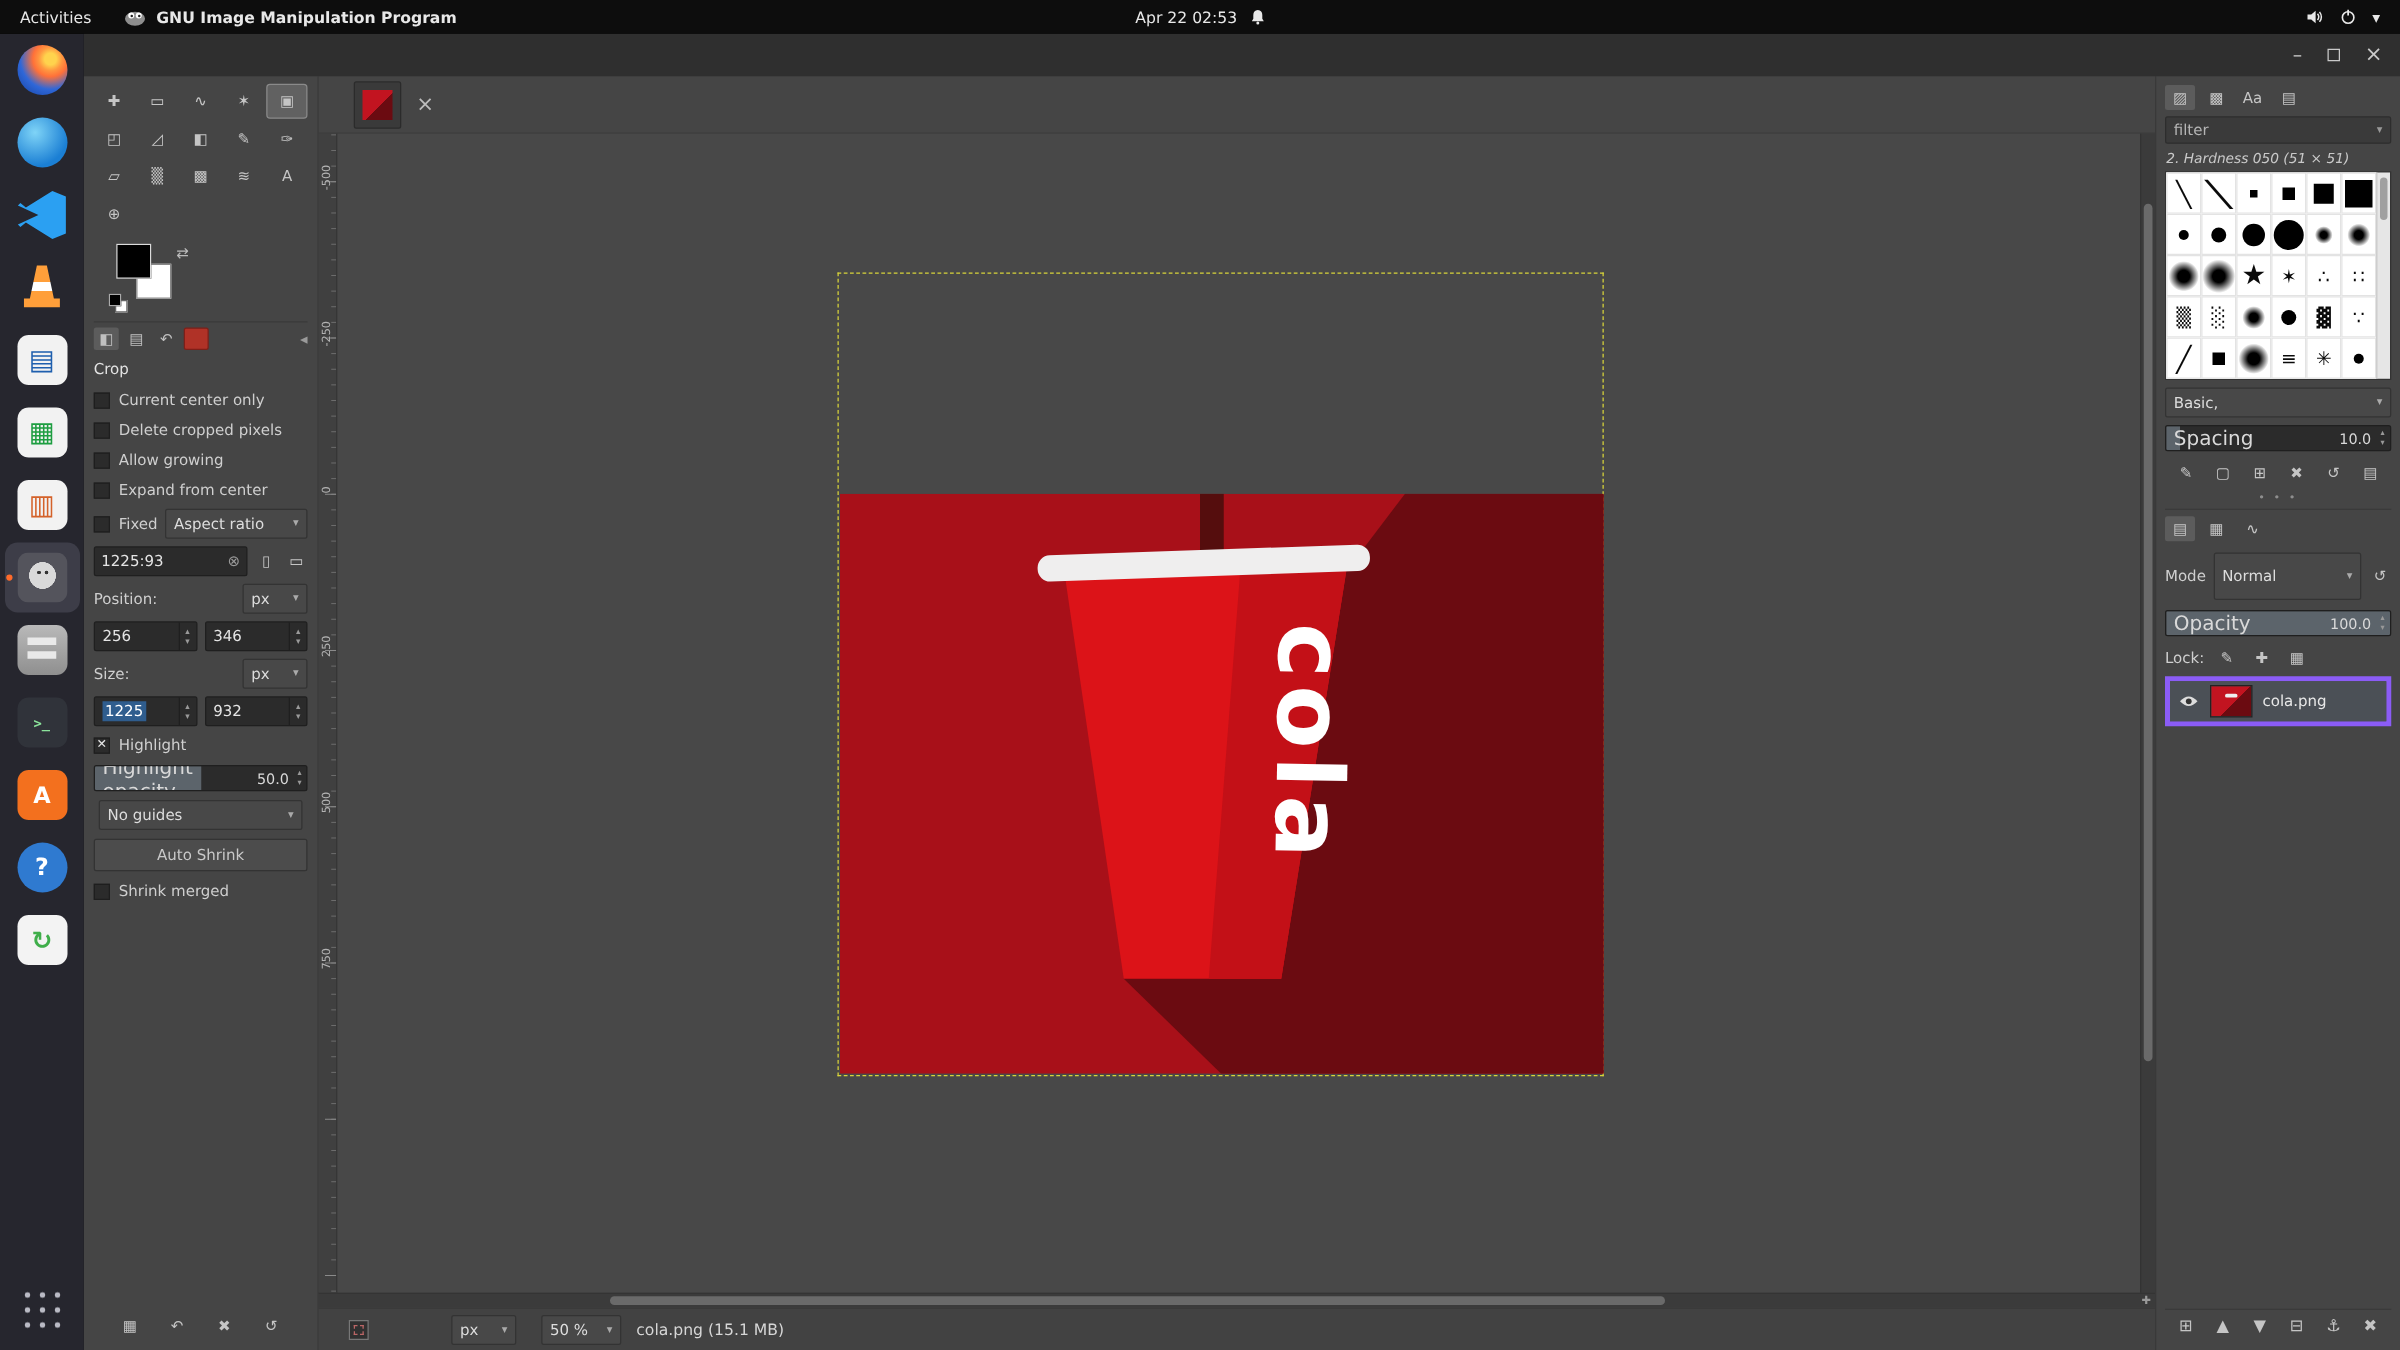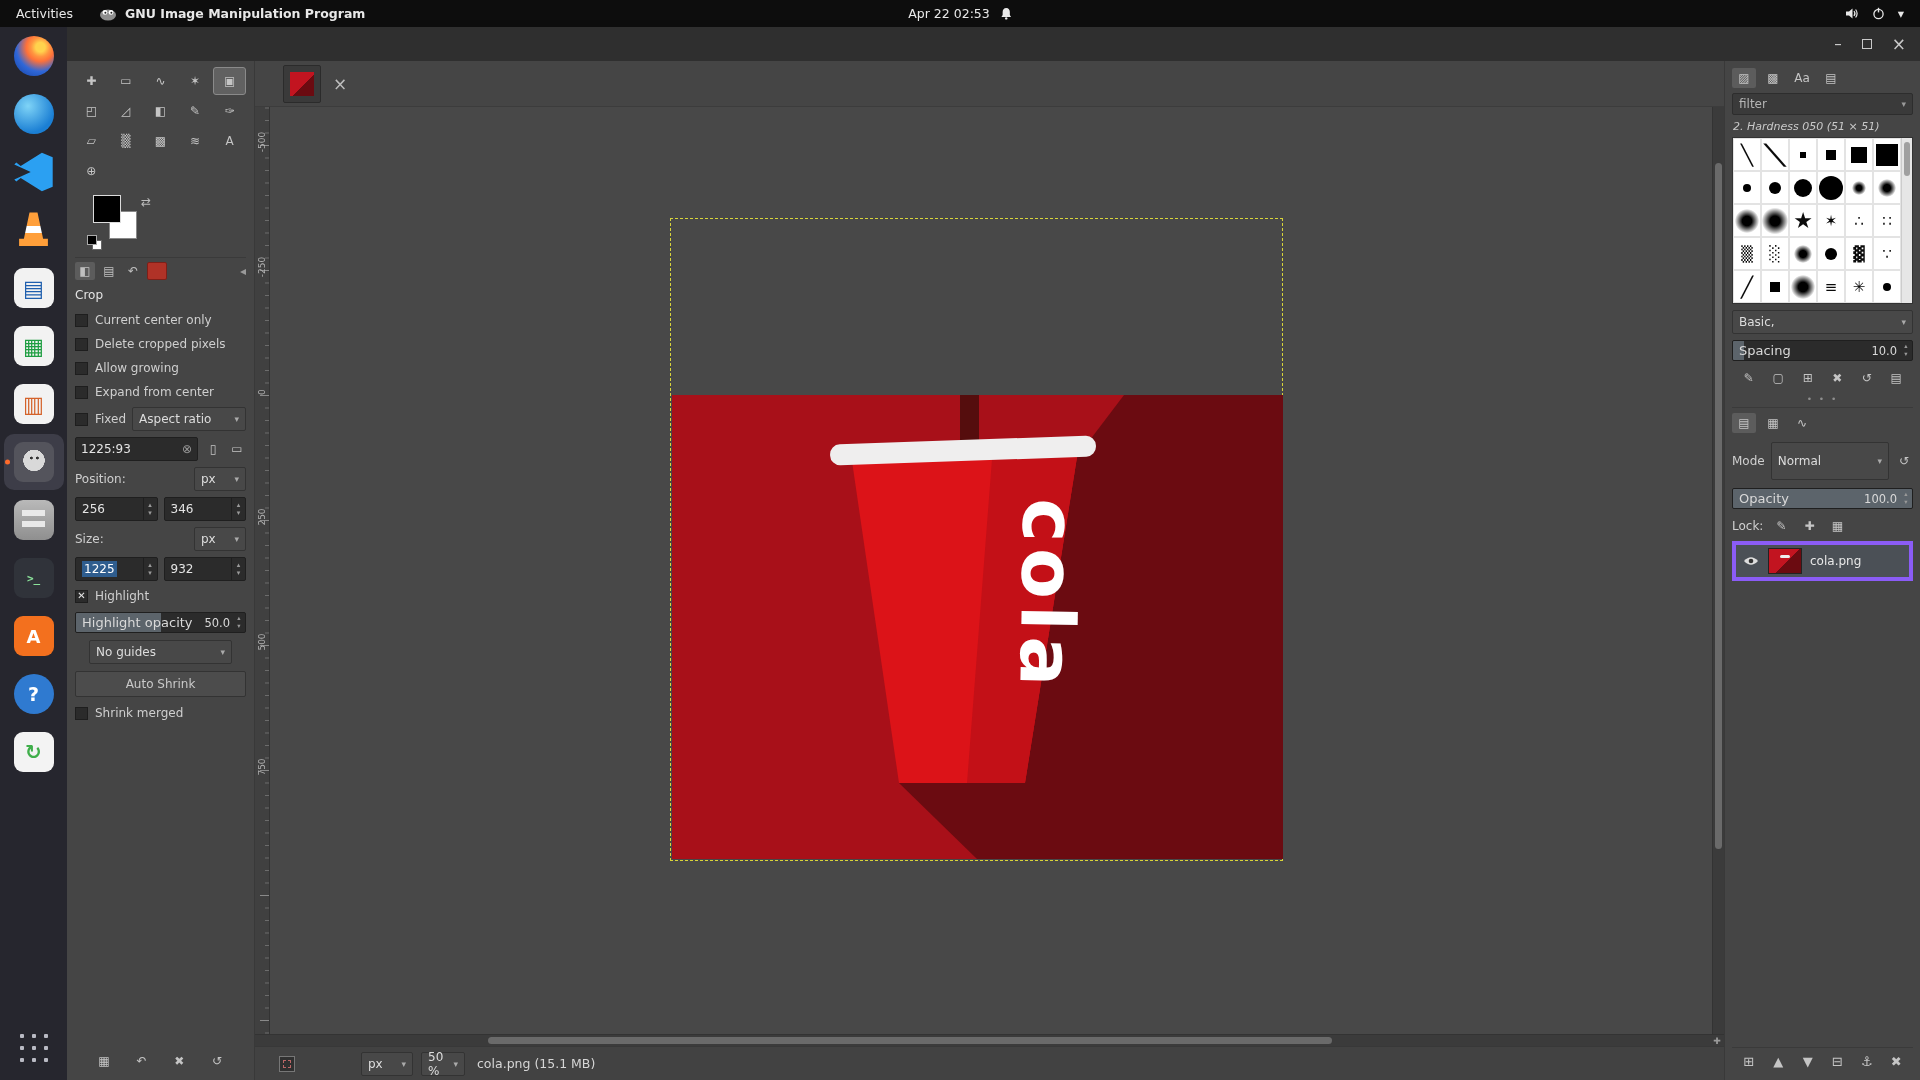--- a/index.html
+++ b/index.html
@@ -87,21 +87,21 @@
   .dd.unit{width:52px;margin-left:auto}
   .text-field{flex:1;height:24px;background:#2b2b2b;border:1px solid #1f1f1f;border-radius:2px;display:flex;align-items:center;padding:0 5px;color:#e4e4e4}
   .text-field .clear{margin-left:auto;color:#9a9a9a;font-size:12px}
   .icon-btn{min-width:18px;height:18px;display:flex;align-items:center;justify-content:center;color:#c5c5c5;font-size:12px;font-style:normal}
   .lab{color:#cfcfcf;font-size:12px}
   .spin{flex:1;height:24px;background:#2b2b2b;border:1px solid #1f1f1f;border-radius:2px;display:flex;align-items:center;padding:0 0 0 6px;color:#e4e4e4}
   .spin .spinners{margin-left:auto;width:14px;display:flex;flex-direction:column;align-items:center;justify-content:center;border-left:1px solid #1f1f1f;height:100%;color:#9a9a9a;font-size:7px;line-height:1.2}
   .spin .val.selected{background:#2f5d8e;color:#fff;padding:1px 2px}
   .gslider{position:relative;height:21px;background:#2b2b2b;border:1px solid #1f1f1f;border-radius:2px;margin:4px 0;display:flex;align-items:center;overflow:hidden}
   .gslider .fill{position:absolute;left:0;top:0;bottom:0;background:#5c646b}
-  .gslider .sl-label{position:relative;padding-left:6px;color:#d9d9d9;font-size:13px}
+  .gslider .sl-label{position:relative;padding-left:6px;color:#d9d9d9;font-size:16px}
   .gslider .sl-value{position:relative;margin-left:auto;padding-right:3px;color:#d9d9d9;font-size:11.5px}
   .gslider .sl-spin{position:relative;width:12px;display:flex;flex-direction:column;align-items:center;color:#999;font-size:6.5px;line-height:1.2;font-style:normal}
   .gslider .sl-spin i{font-style:normal}
   .btn{height:26px;background:#4c4c4c;border:1px solid #333;border-radius:2px;color:#c9c9c9;font-size:12px;display:flex;align-items:center;justify-content:center;margin:4px 0;font-family:inherit}
   .panel-actions{margin-top:auto;display:flex;justify-content:space-around;padding:4px 10px;color:#c5c5c5;font-size:13px}
 
   
   .canvas-col{flex:1;display:flex;flex-direction:column;min-width:0;background:#454545}
   .tab-row{height:46px;flex:none;display:flex;align-items:center;gap:12px;padding-left:28px;border-bottom:1px solid #3c3c3c}
   .img-tab{width:38px;height:38px;background:#3a3a3a;border:1px solid #2b2b2b;border-radius:2px;display:flex;align-items:center;justify-content:center}
@@ -125,21 +125,21 @@
   .v-scroll{width:12px;flex:none;background:#3b3b3b;position:relative;border-left:1px solid #333}
   .v-scroll .thumb{position:absolute;left:2px;right:2px;top:6%;height:74%;background:#6a6a6a;border-radius:4px}
   .hscroll-row{height:12px;flex:none;display:flex;background:#3b3b3b;border-top:1px solid #333}
   .h-scroll{flex:1;position:relative}
   .h-scroll .thumb{position:absolute;top:2px;bottom:2px;left:16%;width:58%;background:#6a6a6a;border-radius:4px}
   .nav-corner{width:14px;display:flex;align-items:center;justify-content:center;color:#9a9a9a;font-size:9px}
   .statusbar{height:34px;flex:none;display:flex;align-items:center;background:#424242;border-top:1px solid #383838;padding-left:24px}
   .qmask{width:16px;height:16px;border:1px solid #777;background:#303030;position:relative;flex:none}
   .qmask::after{content:"";position:absolute;inset:3px;border:1px dashed #b66}
   .sb-unit{width:52px;margin-left:66px}
-  .sb-zoom{width:44px;margin-left:8px}
+  .sb-zoom{width:64px;margin-left:20px}
   .status-msg{margin-left:12px;color:#d6d6d6;font-size:12.5px}
 
   
   .right-panel{width:196px;flex:none;background:#454545;border-left:1px solid #393939;display:flex;flex-direction:column;padding:5px 7px 6px 7px}
   .dock-tabs{display:flex;align-items:center;gap:5px;padding:2px 0 5px 0}
   .dtab{width:24px;height:20px;display:flex;align-items:center;justify-content:center;color:#c3c3c3;font-size:11px;border-radius:2px}
   .dtab.sel{background:#5c5c5c}
   .dtab.pat{color:#e08a4a}
   .filter-box{height:22px;background:#3a3a3a;border:1px solid #2d2d2d;border-radius:2px;display:flex;align-items:center;padding:0 6px;color:#b5b5b5;marg
 in:2px 0}
@@ -500,21 +500,21 @@
         <div class="gslider">
           <div class="fill" style="width: 50%;"></div>
           <span class="sl-label">Highlight opacity</span>
           <span class="sl-value">50.0</span>
           <span class="sl-spin">
               <i>▴</i>
               <i>▾</i>
             </span>
         </div>
 
-        <div class="dd" style="margin:3px 14px">
+        <div class="dd" style="margin:3px 4px">
           <span>No guides</span>
           <span class="caret">▾</span>
         </div>
 
         <button class="btn">Auto Shrink</button>
 
         <label class="chk">
           <span class="box">
               <i></i>
             </span>

